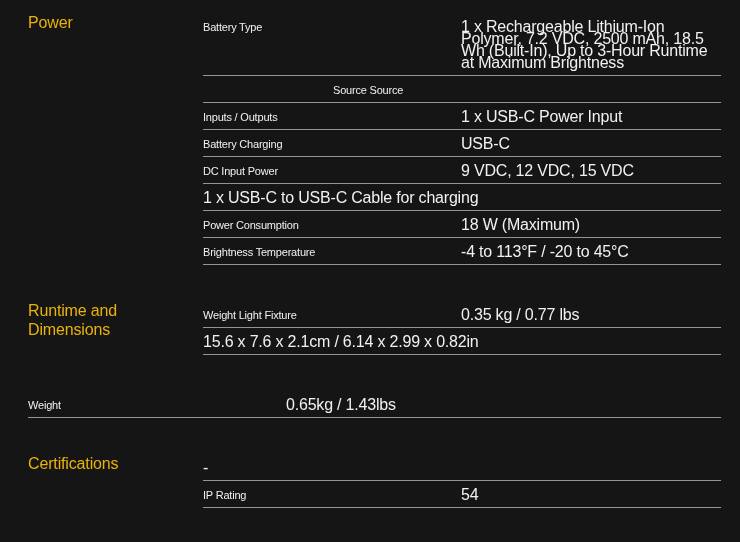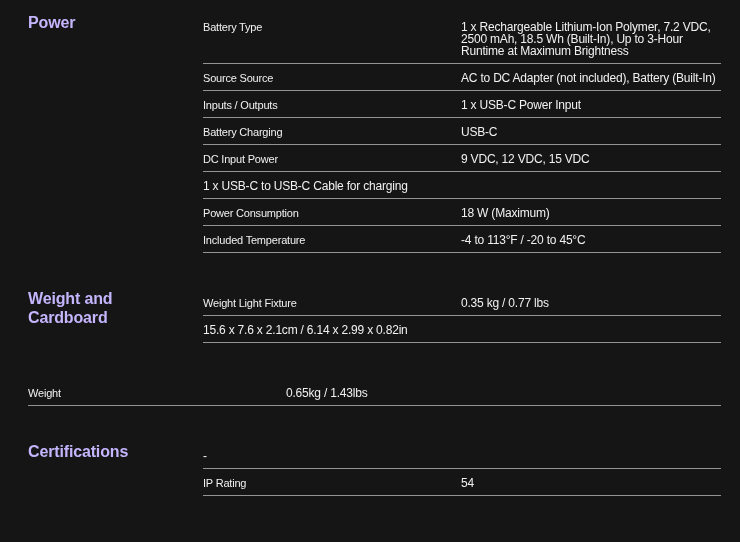--- a/index.html
+++ b/index.html
@@ -22,23 +22,23 @@
     align-items: flex-start;
   }
   .spec-section + .spec-section { margin-top: 36px; }
   .section-title {
     flex: none;
     width: 175px;
     margin: 0;
     padding-right: 10px;
     font-size: 16px;
     line-height: 19px;
-    font-weight: 700;
+    font-weight: 400;
     letter-spacing: -0.15px;
-    color: #c4b5fd;
+    color: #eab308;
   }
   .rows { flex: 1; min-width: 0; }
   .spec-row {
     display: flex;
     align-items: flex-start;
     padding: 8px 0 6px 0;
     border-bottom: 1px solid #939393;
     justify-content: center;
   }
   .spec-label {
@@ -46,41 +46,40 @@
     width: 258px;
     padding-right: 12px;
     font-size: 11px;
     line-height: 12px;
     letter-spacing: -0.2px;
     color: #f1f1f1;
   }
   .spec-value {
     flex: 1;
     min-width: 0;
-    font-size: 12px;
+    font-size: 16px;
     line-height: 12px;
     letter-spacing: -0.2px;
     color: #f1f1f1;
   }
 </style>
 </head>
 <body>
 
 <div class="page">
 
   <section class="spec-section">
     <h2 class="section-title">Power</h2>
     <div class="rows">
       <div class="spec-row">
         <div class="spec-label">Battery Type</div>
         <div class="spec-value">1 x Rechargeable Lithium-Ion Polymer, 7.2 VDC, 2500 mAh, 18.5 Wh (Built-In), Up to 3-Hour Runtime at Maximum Brightness</div>
       </div>
       <div class="spec-row">
         <div class="spec-label">Source Source</div>
-        <div class="spec-value">AC to DC Adapter (not included), Battery (Built-In)</div>
       </div>
       <div class="spec-row">
         <div class="spec-label">Inputs / Outputs</div>
         <div class="spec-value">1 x USB-C Power Input</div>
       </div>
       <div class="spec-row">
         <div class="spec-label">Battery Charging</div>
         <div class="spec-value">USB-C</div>
       </div>
       <div class="spec-row">
@@ -88,28 +87,28 @@
         <div class="spec-value">9 VDC, 12 VDC, 15 VDC</div>
       </div>
       <div class="spec-row">
         <div class="spec-value">1 x USB-C to USB-C Cable for charging</div>
       </div>
       <div class="spec-row">
         <div class="spec-label">Power Consumption</div>
         <div class="spec-value">18 W (Maximum)</div>
       </div>
       <div class="spec-row">
-        <div class="spec-label">Included Temperature</div>
+        <div class="spec-label">Brightness Temperature</div>
         <div class="spec-value">-4 to 113°F / -20 to 45°C</div>
       </div>
     </div>
   </section>
 
   <section class="spec-section">
-    <h2 class="section-title">Weight and Cardboard</h2>
+    <h2 class="section-title">Runtime and Dimensions</h2>
     <div class="rows">
       <div class="spec-row">
         <div class="spec-label">Weight Light Fixture</div>
         <div class="spec-value">0.35 kg / 0.77 lbs</div>
       </div>
       <div class="spec-row">
         <div class="spec-value">15.6 x 7.6 x 2.1cm / 6.14 x 2.99 x 0.82in</div>
       </div>
     </div>
   </section>

